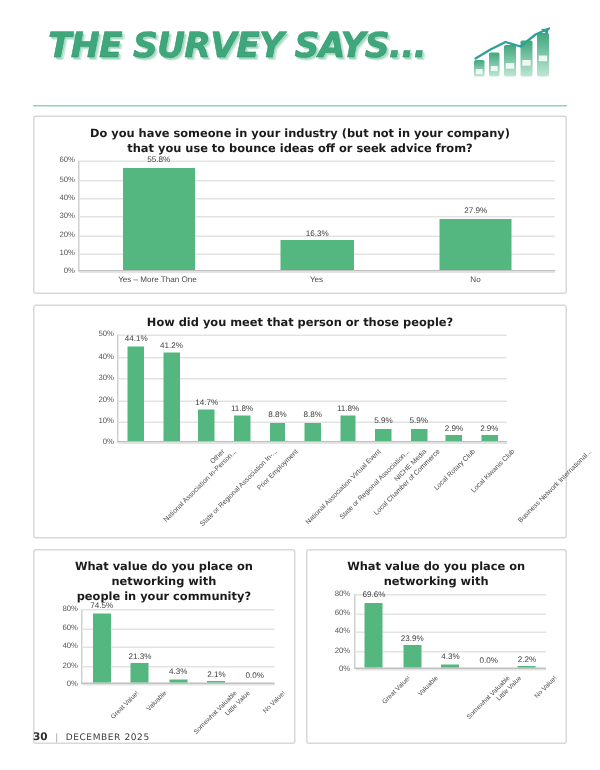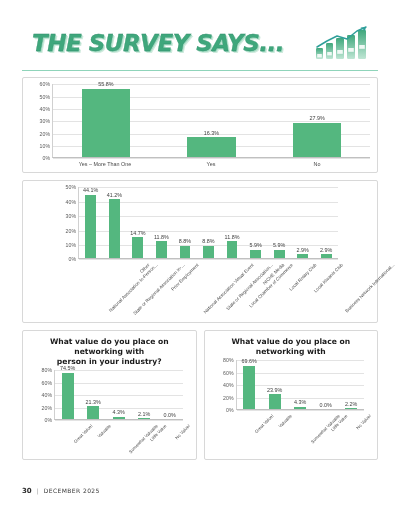--- a/index.html
+++ b/index.html
@@ -13,21 +13,20 @@
     width: 400px; height: 513px;
     position: relative;
     background: #ffffff;
     padding: 0 22px;
   }
 
   
   .header {
     height: 68px;
     display: flex;
-    align-items: center;
     justify-content: center;
     gap: 30px;
     padding-top: 18px;
   }
   .masthead-title {
     font-family: "DejaVu Sans", sans-serif;
     font-weight: bold;
     font-style: italic;
     font-size: 23px;
     letter-spacing: -0.5px;
@@ -207,20 +206,24 @@
         <rect x="34.2" y="22" width="5.6" height="3.8" fill="#ffffff" opacity=".85"></rect>
         <rect x="45.2" y="19" width="5.6" height="3.8" fill="#ffffff" opacity=".85"></rect>
         <polyline points="3,21 13,15 23,10 33,13 43,5 52,1" fill="none" stroke="#2f9f9a" stroke-width="1.5" stroke-linejoin="round" stroke-linecap="round"></polyline>
         <polygon points="52,1 46.5,1.4 51,5" fill="#2f9f9a"></polygon>
       </svg>
     </div>
   </div>
   <div class="rule"></div>
 
   <div class="card">
+    <div class="card-title">
+      <span class="l1">Do you have someone in your industry (but not in your company)</span>
+      <span class="l2">that you use to bounce ideas off or seek advice from?</span>
+    </div>
     <div class="chart">
       <div class="plot-wrap">
         <div class="yaxis" id="y0" style="height: 74px;">
             <div class="ytick" style="top: 74px;">0%</div>
             <div class="ytick" style="top: 61.6667px;">10%</div>
             <div class="ytick" style="top: 49.3333px;">20%</div>
             <div class="ytick" style="top: 37px;">30%</div>
             <div class="ytick" style="top: 24.6667px;">40%</div>
             <div class="ytick" style="top: 12.3333px;">50%</div>
             <div class="ytick" style="top: 0px;">60%</div>
@@ -251,20 +254,23 @@
       </div>
       <div class="xlabels-h" id="x0">
           <div>Yes – More Than One</div>
           <div>Yes</div>
           <div>No</div>
         </div>
     </div>
   </div>
 
   <div class="card">
+    <div class="card-title">
+      <span class="l1">How did you meet that person or those people?</span>
+    </div>
     <div class="chart">
       <div class="plot-wrap" style="padding:0 32px 0 26px">
         <div class="yaxis" id="y1" style="height: 72px;">
             <div class="ytick" style="top: 72px;">0%</div>
             <div class="ytick" style="top: 57.6px;">10%</div>
             <div class="ytick" style="top: 43.2px;">20%</div>
             <div class="ytick" style="top: 28.8px;">30%</div>
             <div class="ytick" style="top: 14.4px;">40%</div>
             <div class="ytick" style="top: 0px;">50%</div>
           </div>
@@ -337,21 +343,21 @@
           <div class="xr" style="left: 95.4545%;">Business Network International...</div>
         </div>
     </div>
   </div>
 
   <div class="row2">
 
     <div class="card">
       <div class="card-title">
         <span class="l1">What value do you place on networking with</span>
-        <span class="l2">person in your industry?</span>
+        <span class="l2">people in your community?</span>
       </div>
       <div class="chart">
         <div class="plot-wrap" style="padding:0 6px 0 2px">
           <div class="yaxis" id="y2" style="height: 50px;">
               <div class="ytick" style="top: 50px;">0%</div>
               <div class="ytick" style="top: 37.5px;">20%</div>
               <div class="ytick" style="top: 25px;">40%</div>
               <div class="ytick" style="top: 12.5px;">60%</div>
               <div class="ytick" style="top: 0px;">80%</div>
             </div>

